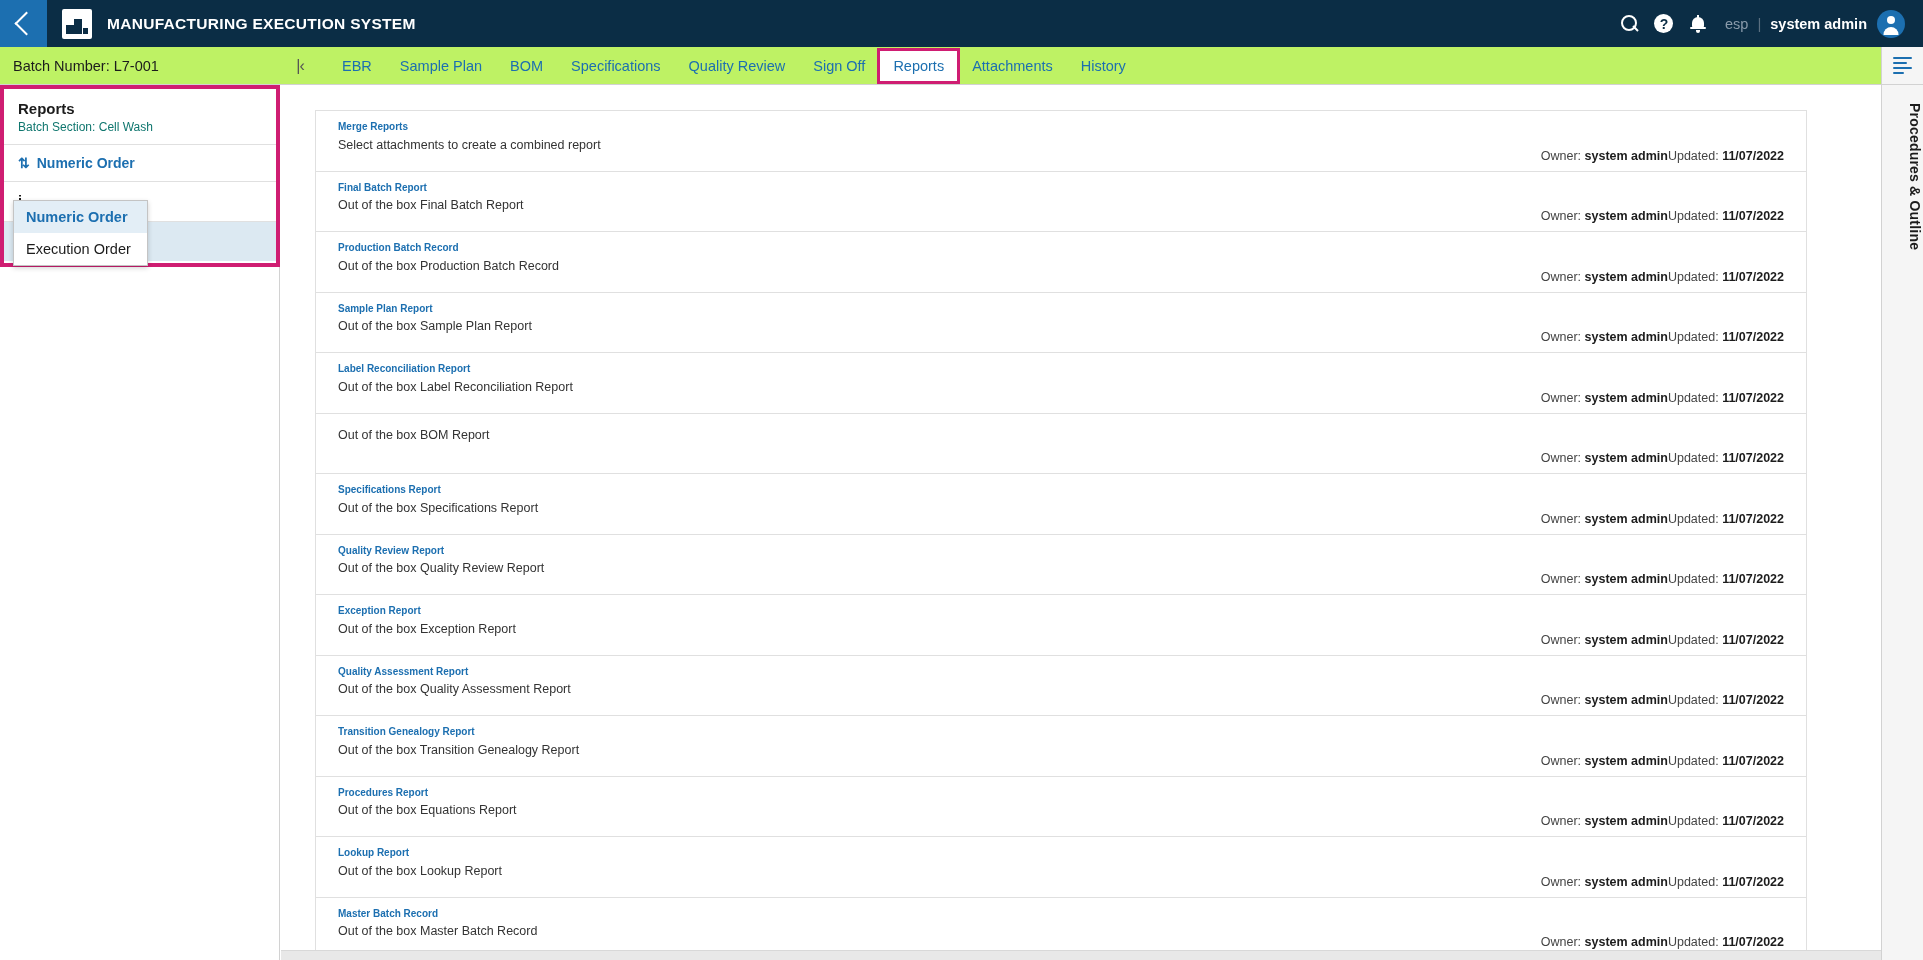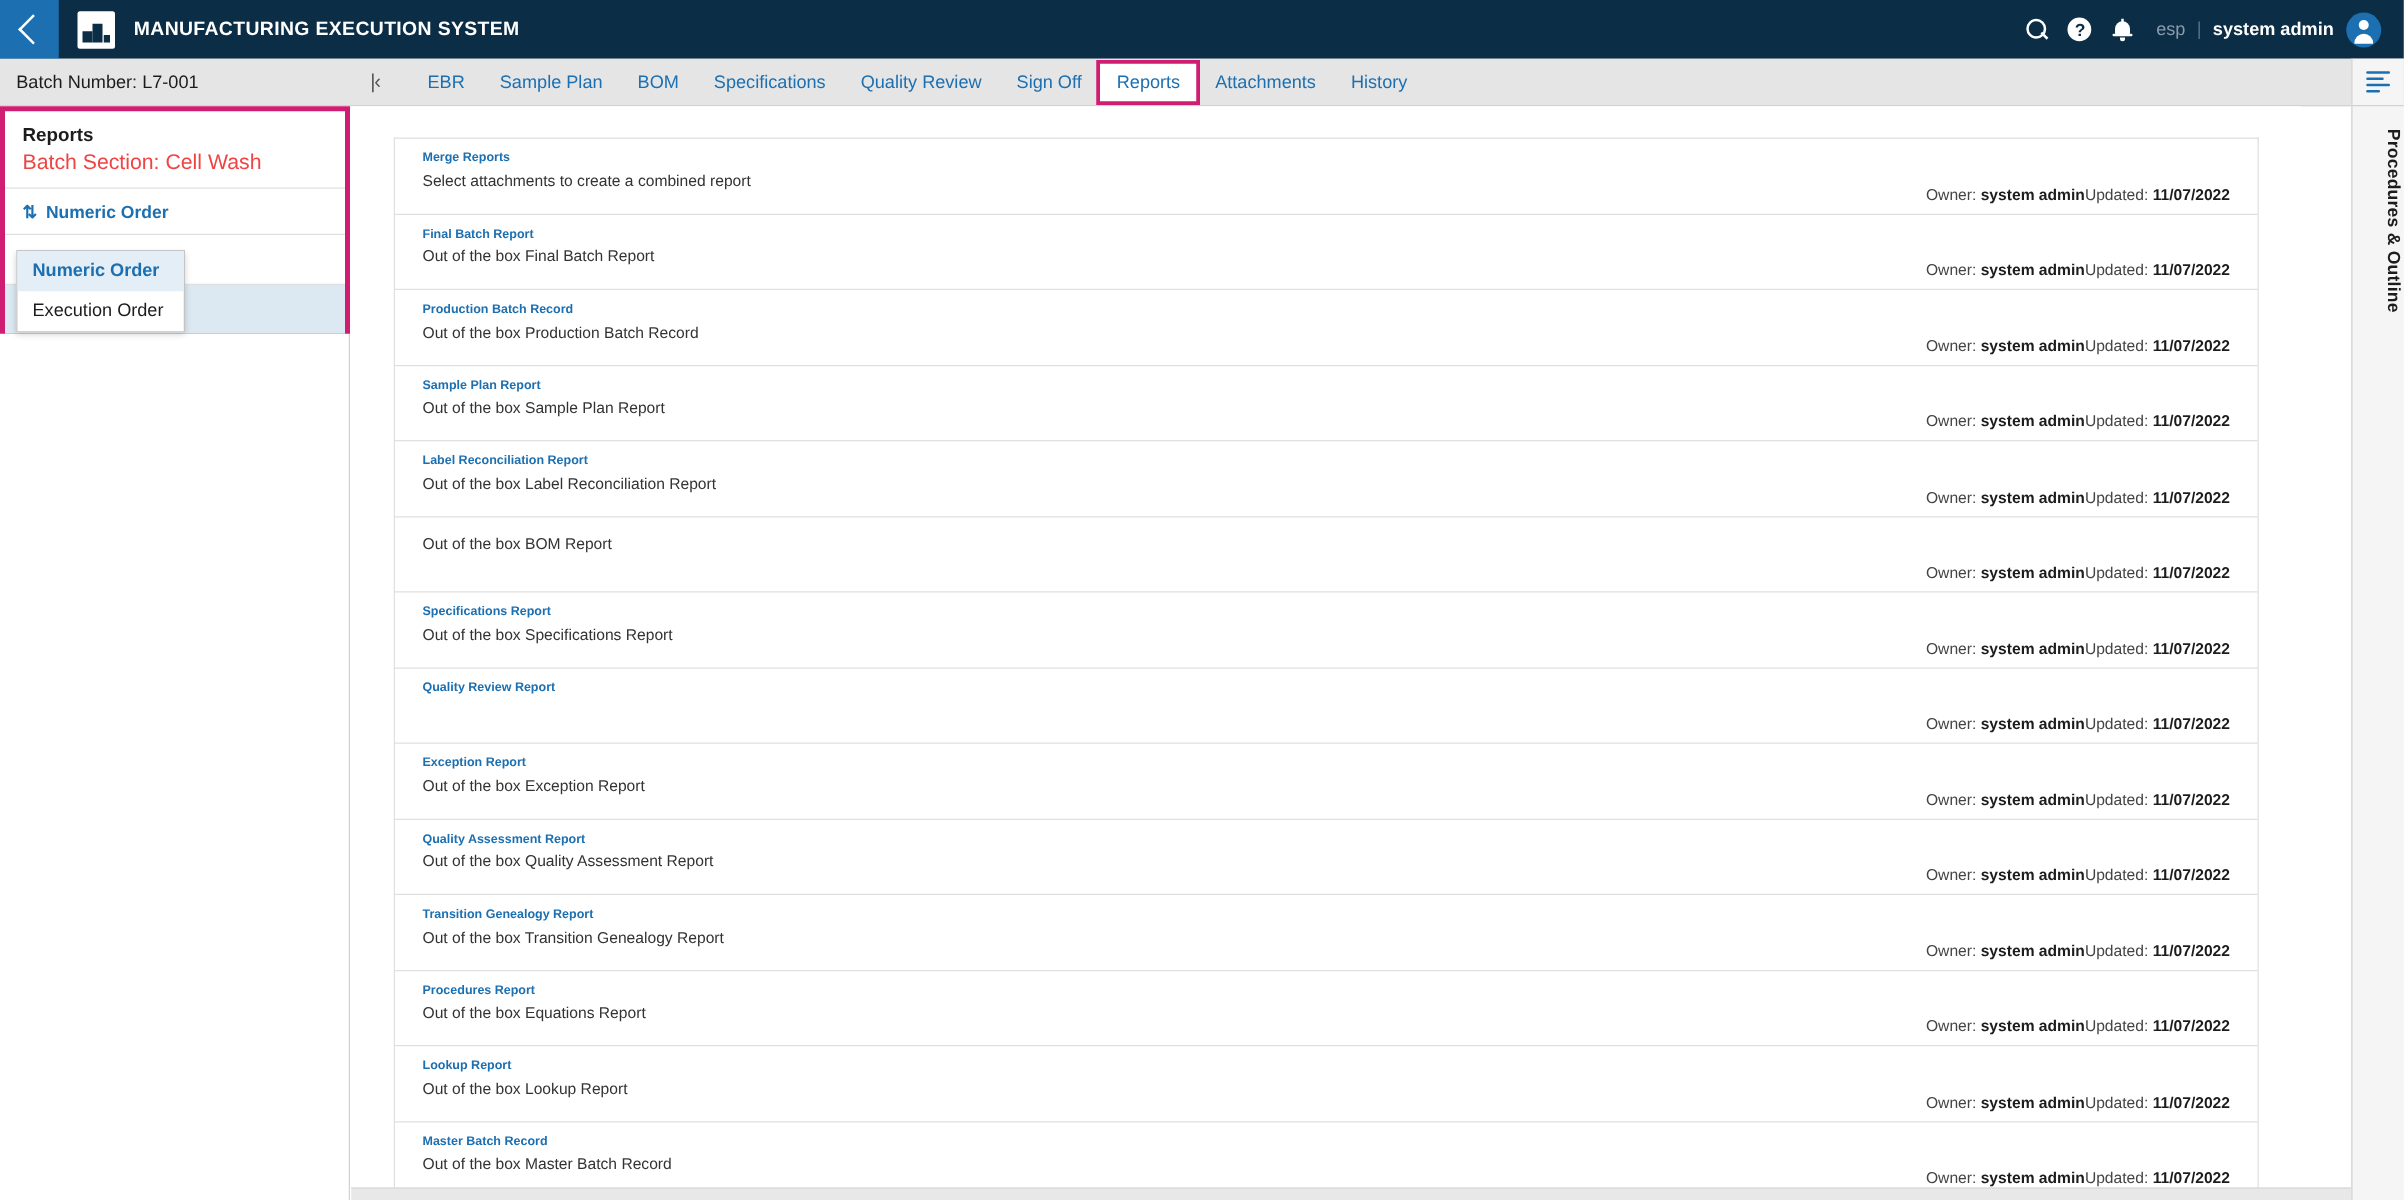--- a/index.html
+++ b/index.html
@@ -110,21 +110,21 @@
   }
   .avatar:after {
     content: ""; position: absolute; bottom: 3px; left: 50%;
     transform: translateX(-50%); width: 15px; height: 8px;
     background: #ffffff; border-radius: 8px 8px 0 0;
   }
 
   
   .subbar {
     position: absolute; top: 47px; left: 0; width: 1923px; height: 38px;
-    background: #e5e5e5; border-bottom: 1px solid #d2d2d2;
+    background: #bef264; border-bottom: 1px solid #d2d2d2;
     display: flex; align-items: center;
   }
   .batch-num {
     width: 280px; padding-left: 13px; font-size: 14.5px; color: #1c1c1c;
     white-space: nowrap;
   }
   .collapse-ic {
     width: 40px; display: flex; align-items: center; justify-content: center;
     color: #555; font-size: 16px; cursor: pointer; letter-spacing: -1px;
     font-weight: 500;
@@ -145,21 +145,21 @@
     background: #ffffff; border-right: 1px solid #d2d2d2;
   }
   .lp-inner {
     position: absolute; top: 0px; left: 0px; width: 280px; height: 182px;
     border: 4px solid #cf1d72; background: #ffffff;
   }
   .lp-head {
     padding: 11px 14px 10px 14px; border-bottom: 1px solid #e0e0e0;
   }
   .lp-title { font-size: 15px; font-weight: bold; color: #1c1c1c; }
-  .lp-sub { font-size: 17px; color: #ef4444; margin-top: 3px; }
+  .lp-sub { font-size: 12px; color: #0f766e; margin-top: 3px; }
   .sort-row {
     display: flex; align-items: center; gap: 7px;
     padding: 10px 14px; border-bottom: 1px solid #e0e0e0; cursor: pointer;
   }
   .sort-ic {
     color: #1c6fb0; font-size: 14px; font-weight: bold; line-height: 1;
   }
   .sort-label { font-size: 14px; font-weight: bold; color: #1c6fb0; }
   .hidden-row {
     padding: 11px 14px; border-bottom: 1px solid #e0e0e0;
@@ -388,20 +388,21 @@
           <div class="row-desc">Out of the box Specifications Report</div>
         </div>
         <div class="row-meta">
           <div><span>Owner:</span> <b>system admin</b></div>
           <div><span>Updated:</span> <b>11/07/2022</b></div>
         </div>
       </div>
       <div class="row">
         <div class="row-left">
           <div class="row-title">Quality Review Report</div>
+          <div class="row-desc">Out of the box Quality Review Report</div>
         </div>
         <div class="row-meta">
           <div><span>Owner:</span> <b>system admin</b></div>
           <div><span>Updated:</span> <b>11/07/2022</b></div>
         </div>
       </div>
       <div class="row">
         <div class="row-left">
           <div class="row-title">Exception Report</div>
           <div class="row-desc">Out of the box Exception Report</div>

